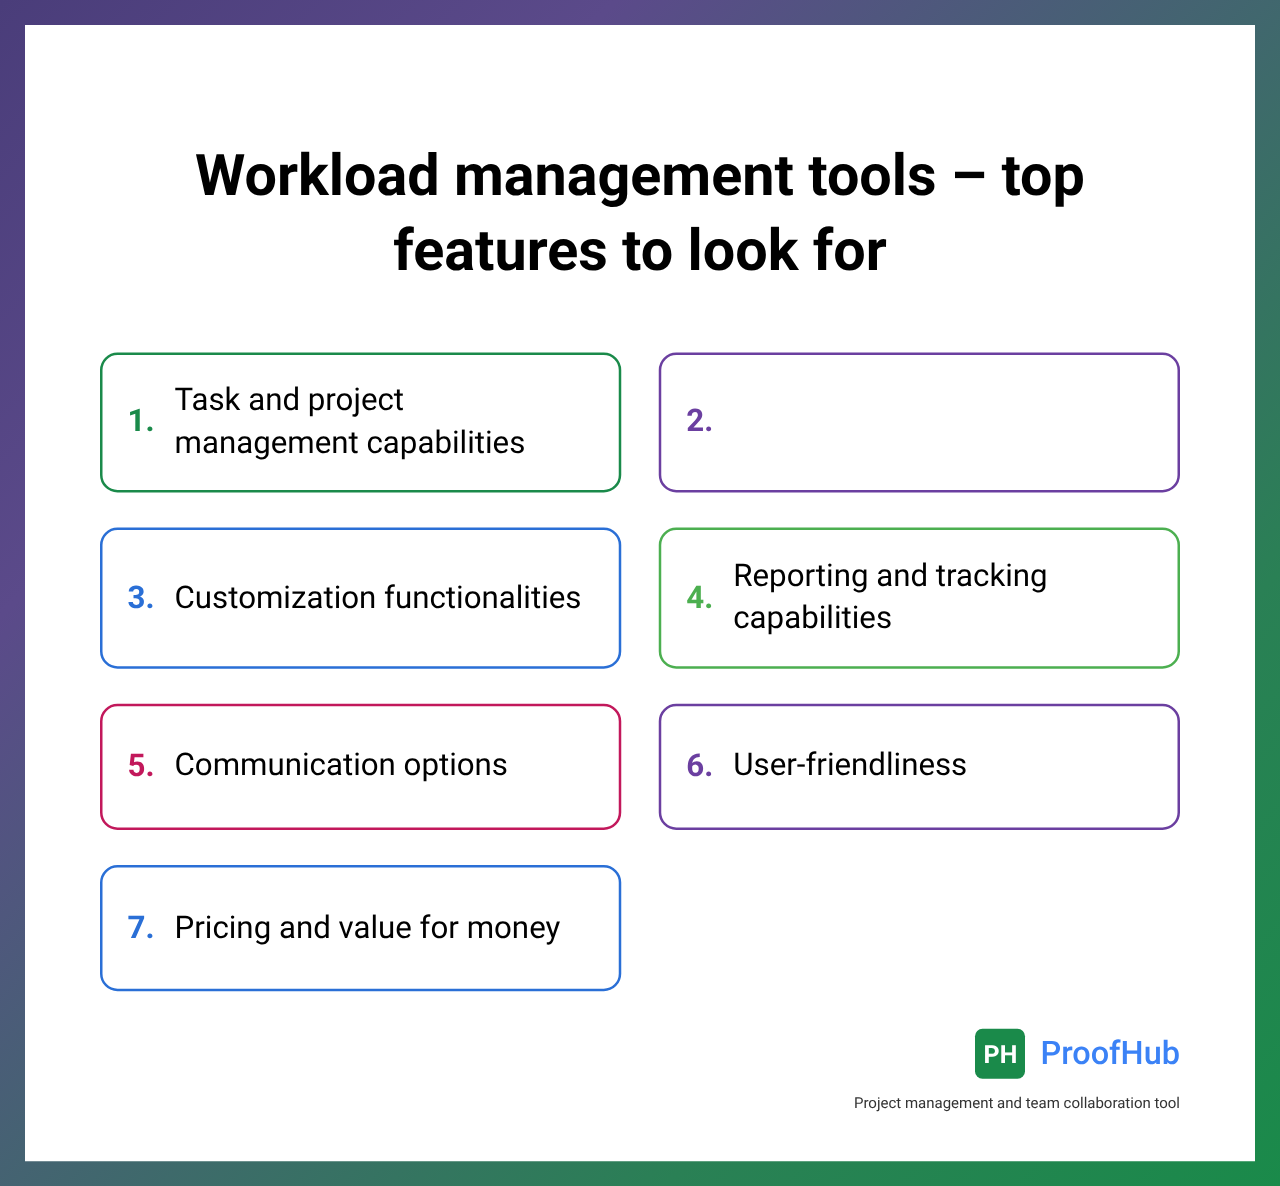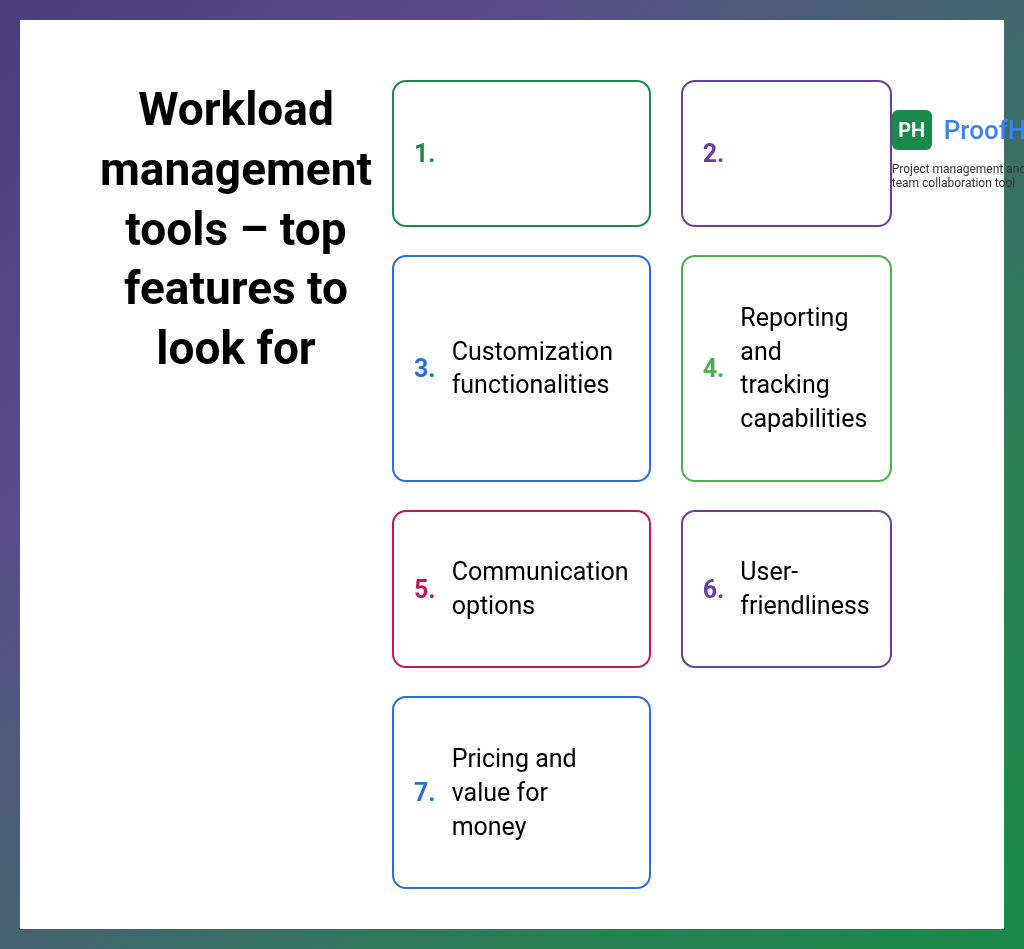--- a/index.html
+++ b/index.html
@@ -13,23 +13,23 @@
       font-family: -apple-system, BlinkMacSystemFont, "Segoe UI", Roboto, Arial, sans-serif;
       background: linear-gradient(135deg, #4a3d7a 0%, #5b4a8a 25%, #2a8055 75%, #1a8a4a 100%);
       display: flex;
       align-items: center;
       justify-content: center;
     }
     .card {
       background: #ffffff;
       width: 984px;
       height: 909px;
-      padding: 60px 60px 40px 60px;
+      padding: 92px 60px 40px 60px;
       display: flex;
-      flex-direction: row;
+      flex-direction: column;
     }
     .title {
       font-size: 46px;
       font-weight: 700;
       text-align: center;
       color: #000000;
       line-height: 1.3;
       margin-bottom: 50px;
       padding: 0 20px;
     }
@@ -55,21 +55,21 @@
     }
     .feature-text {
       font-size: 25px;
       font-weight: 400;
       color: #000000;
       line-height: 1.35;
     }
     .footer {
       display: flex;
       flex-direction: column;
-      align-items: flex-start;
+      align-items: flex-end;
       gap: 12px;
       margin-top: 30px;
     }
     .logo-row {
       display: flex;
       align-items: center;
       gap: 12px;
     }
     .logo-icon {
       width: 40px;
@@ -97,20 +97,21 @@
   </style>
 </head>
 <body>
 
 <div class="card">
   <h1 class="title">Workload management tools – top features to look for</h1>
 
   <div class="grid">
     <div class="feature-box" style="border-color:#1a8a4a;">
       <span class="feature-number" style="color: rgb(26, 138, 74);">1.</span>
+      <span class="feature-text">Task and project management capabilities</span>
     </div>
     <div class="feature-box" style="border-color:#6b3fa0;">
       <span class="feature-number" style="color: rgb(107, 63, 160);">2.</span>
     </div>
     <div class="feature-box" style="border-color:#2a6fd6;">
       <span class="feature-number" style="color: rgb(42, 111, 214);">3.</span>
       <span class="feature-text">Customization functionalities</span>
     </div>
     <div class="feature-box" style="border-color:#4caf50;">
       <span class="feature-number" style="color: rgb(76, 175, 80);">4.</span>

